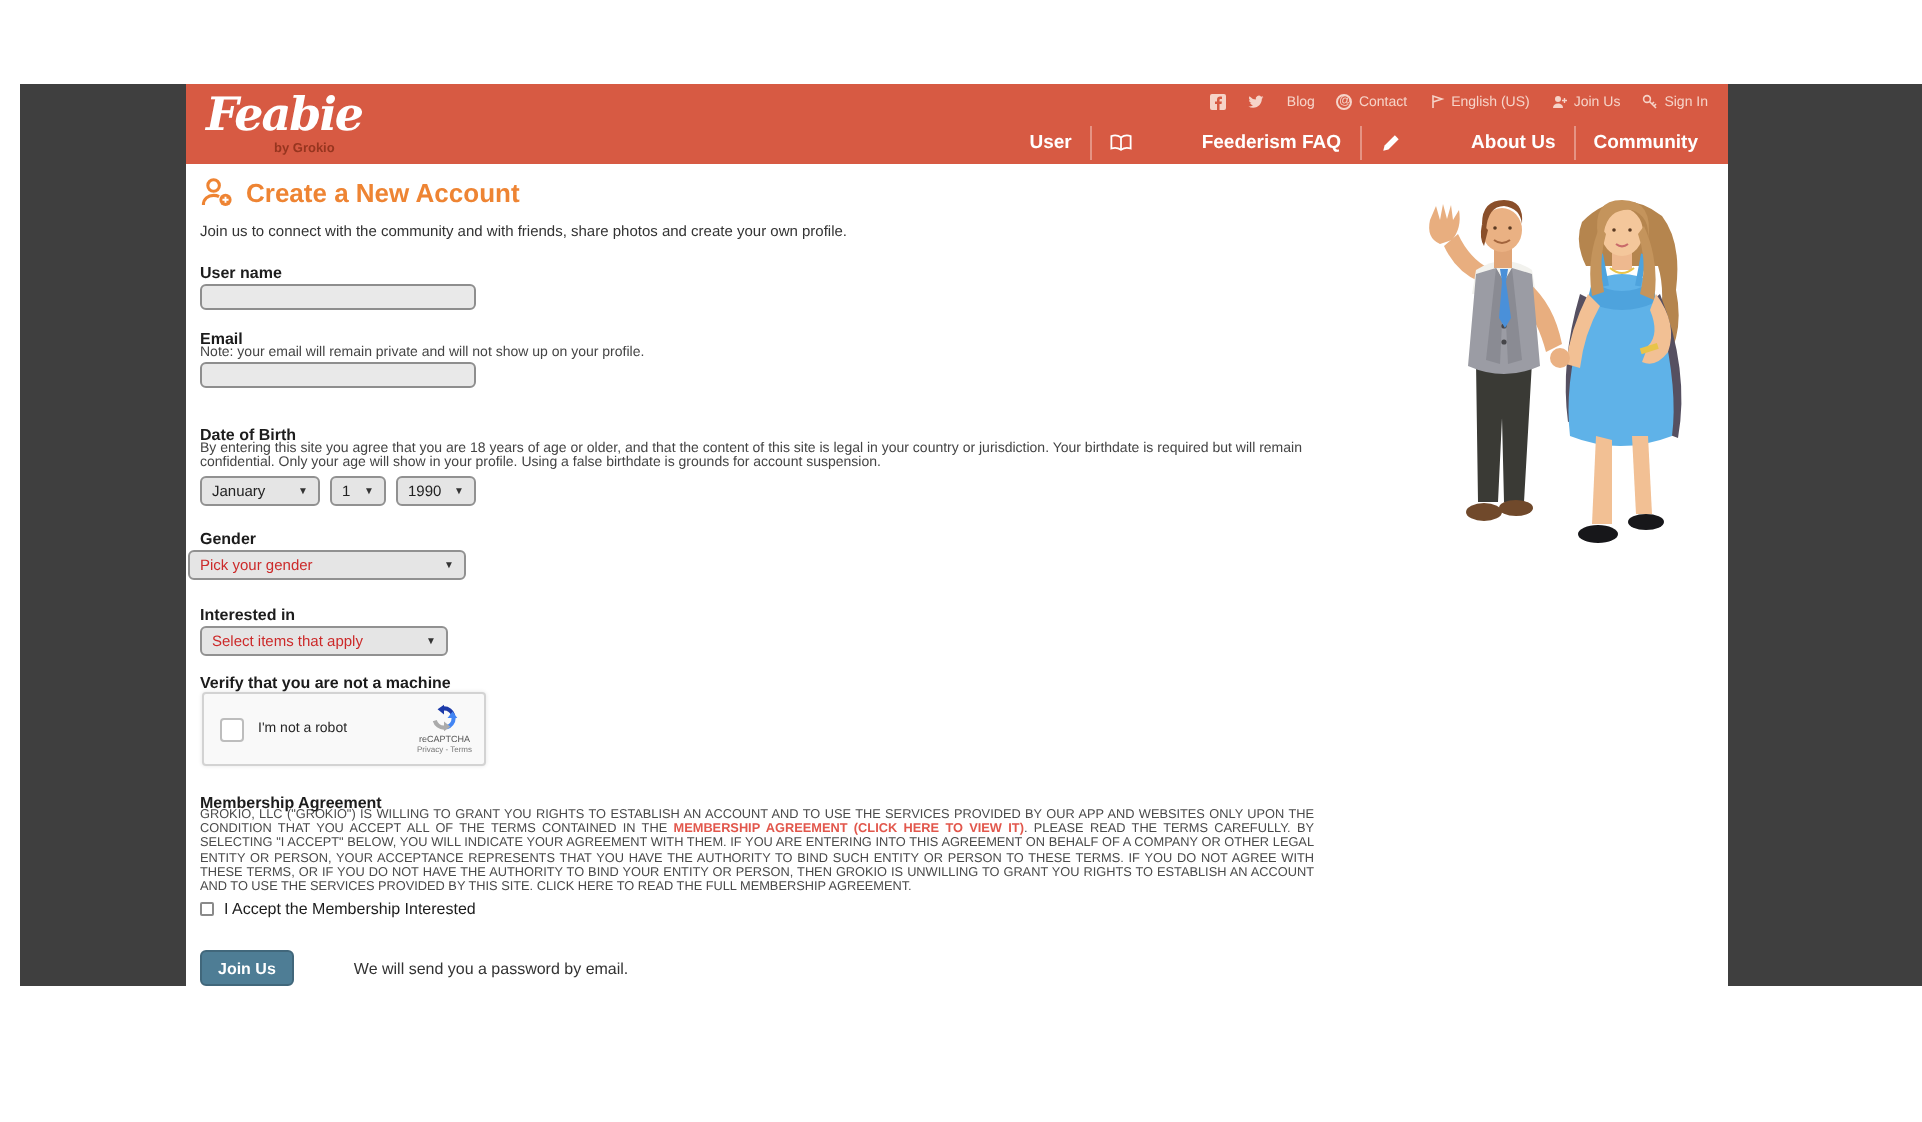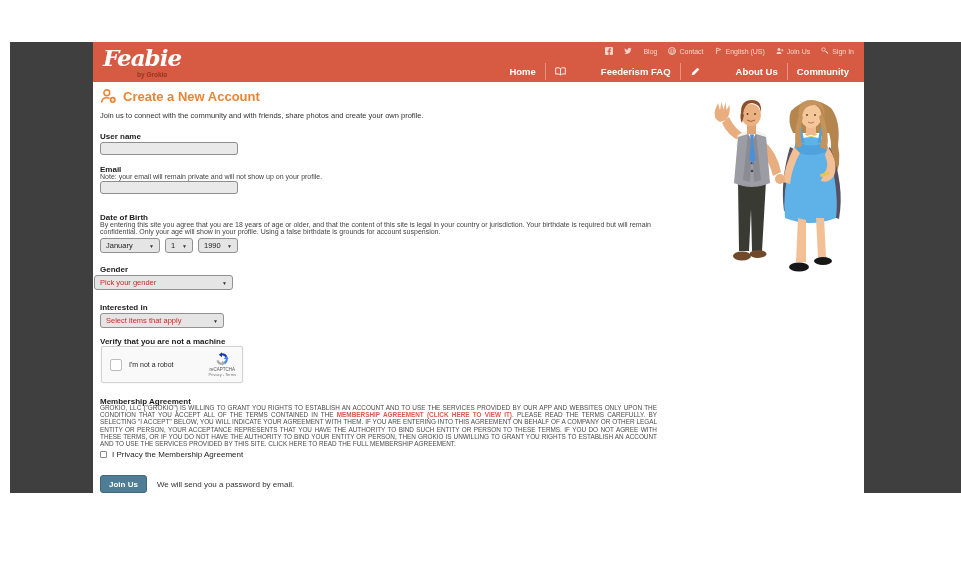--- a/index.html
+++ b/index.html
@@ -44,21 +44,21 @@
 
   
   .agreement { left:7px; top:322px; width:557px; font-size:6.4px; line-height:7.2px; color:#4a4a4a; text-align:justify; }
   .ag-link { color:#e2574c; font-weight:bold; cursor:pointer; }
   .accept-row { left:7px; top:368px; display:flex; align-items:center; gap:5px; }
   .accept-cb { width:7px; height:7px; border:1px solid #8a8a8a; background:#fff; border-radius:1px; cursor:pointer; }
   .accept-row span.txt { font-size:8px; color:#1c1c1c; }
 
   .join-row { left:7px; top:393px; display:flex; align-items:center; gap:10px; }
   .join-btn { background:#4e7d95; border:1px solid #41677b; color:#fff; font-weight:bold; font-size:8px; padding:3.5px 8px; border-radius:3px; cursor:pointer; font-family:"Liberation Sans",sans-serif; }
-  .join-note { font-size:8px; color:#333; }
+  .join-note { font-size:8px; color:#333;margin-left:20px; }
 
   .illustration { position:absolute; left:607px; top:46px; width:160px; height:197px; }
 </style>
 </head>
 <body>
 
 <div class="stage"></div>
 
 <div class="site">
 
@@ -103,21 +103,21 @@
         <svg class="sq-icon" viewBox="0 0 16 16">
             <circle cx="5" cy="5" r="3.4" fill="none" stroke="#f6d4c9" stroke-width="1.6"></circle>
             <path d="M7.5 7.5 14 14M12 12l2-2M10 10l2-2" stroke="#f6d4c9" stroke-width="1.6"></path>
           </svg>
         <span>Sign In</span>
       </span>
     </div>
 
     <div class="nav-row">
       <span class="nav-item">
-          <span>Home</span>
+          <span>User</span>
         </span>
       <span class="nav-item">
         <svg class="nav-ico" viewBox="0 0 16 12">
             <path d="M1 1c2.3-.8 4.6-.8 7 1 2.4-1.8 4.7-1.8 7-1v9c-2.3-.8-4.6-.8-7 1-2.4-1.8-4.7-1.8-7-1z" fill="none" stroke="#fff" stroke-width="1.3"></path>
             <path d="M8 2v9" stroke="#fff" stroke-width="1.3"></path>
           </svg>
         <span>Feederism FAQ</span>
       </span>
       <span class="nav-item">
         <svg class="nav-ico" viewBox="0 0 14 14">
@@ -189,21 +189,21 @@
         <span class="rc-name">reCAPTCHA</span>
         <span class="rc-links">Privacy - Terms</span>
       </span>
     </div>
 
     <div class="pos flabel" style="top:315px">Membership Agreement</div>
     <div class="pos agreement"><span>GROKIO, LLC ("GROKIO") IS WILLING TO GRANT YOU RIGHTS TO ESTABLISH AN ACCOUNT AND TO USE THE SERVICES PROVIDED BY OUR APP AND WEBSITES ONLY UPON THE CONDITION THAT YOU ACCEPT ALL OF THE TERMS CONTAINED IN THE </span><span class="ag-link">MEMBERSHIP AGREEMENT (CLICK HERE TO VIEW IT)</span><span>. PLEASE READ THE TERMS CAREFULLY. BY SELECTING "I ACCEPT" BELOW, YOU WILL INDICATE YOUR AGREEMENT WITH THEM. IF YOU ARE ENTERING INTO THIS AGREEMENT ON BEHALF OF A COMPANY OR OTHER LEGAL ENTITY OR PERSON, YOUR ACCEPTANCE REPRESENTS THAT YOU HAVE THE AUTHORITY TO BIND SUCH ENTITY OR PERSON TO THESE TERMS. IF YOU DO NOT AGREE WITH THESE TERMS, OR IF YOU DO NOT HAVE THE AUTHORITY TO BIND YOUR ENTITY OR PERSON, THEN GROKIO IS UNWILLING TO GRANT YOU RIGHTS TO ESTABLISH AN ACCOUNT AND TO USE THE SERVICES PROVIDED BY THIS SITE. CLICK HERE TO READ THE FULL MEMBERSHIP AGREEMENT.</span></div>
 
     <div class="pos accept-row">
       <span class="accept-cb"></span>
-      <span class="txt">I Privacy the Membership Agreement</span>
+      <span class="txt">I Accept the Membership Interested</span>
     </div>
 
     <div class="pos join-row">
       <button class="join-btn">Join Us</button>
       <span class="join-note">We will send you a password by email.</span>
     </div>
   </div>
 
   <div class="illustration">
     <svg width="160" height="197" viewBox="0 0 160 195">

